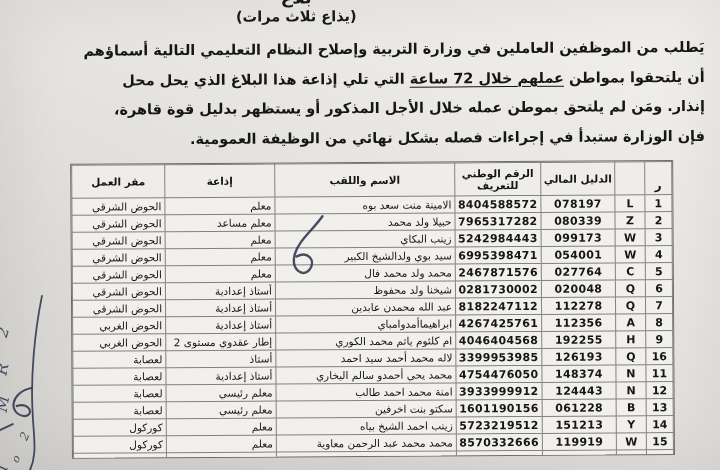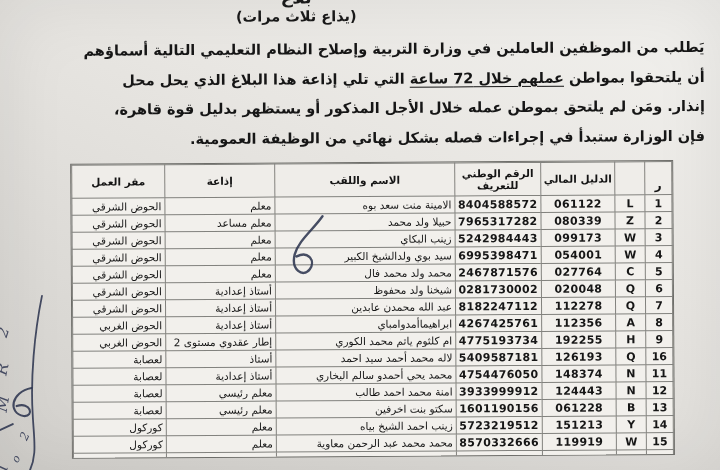--- a/index.html
+++ b/index.html
@@ -102,21 +102,21 @@
         <th>الرقم الوطني للتعريف</th>
         <th>الاسم واللقب</th>
         <th>إذاعة</th>
         <th>مقر العمل</th>
       </tr>
     </thead>
     <tbody>
         <tr>
           <td class="c-no">1</td>
           <td class="c-letter">L</td>
-          <td class="c-financial_id">061122</td>
+          <td class="c-financial_id">078197</td>
           <td class="c-national_id">8404588572</td>
           <td class="c-name">الامينة منت سعد بوه</td>
           <td class="c-cadre">معلم</td>
           <td class="c-workplace">الحوض الشرقي</td>
         </tr>
         <tr>
           <td class="c-no">2</td>
           <td class="c-letter">Z</td>
           <td class="c-financial_id">080339</td>
           <td class="c-national_id">7965317282</td>
@@ -175,30 +175,30 @@
           <td class="c-financial_id">112356</td>
           <td class="c-national_id">4267425761</td>
           <td class="c-name">ابراهيماأمدوامباي</td>
           <td class="c-cadre">أستاذ إعدادية</td>
           <td class="c-workplace">الحوض الغربي</td>
         </tr>
         <tr>
           <td class="c-no">9</td>
           <td class="c-letter">H</td>
           <td class="c-financial_id">192255</td>
-          <td class="c-national_id">4775193734</td>
+          <td class="c-national_id">4046404568</td>
           <td class="c-name">ام كلثوم ياتم محمد الكوري</td>
           <td class="c-cadre">إطار عقدوي مستوى 2</td>
           <td class="c-workplace">الحوض الغربي</td>
         </tr>
         <tr>
           <td class="c-no">16</td>
           <td class="c-letter">Q</td>
           <td class="c-financial_id">126193</td>
-          <td class="c-national_id">5409587181</td>
+          <td class="c-national_id">3399953985</td>
           <td class="c-name">لاله محمد أحمد سيد احمد</td>
           <td class="c-cadre">أستاذ</td>
           <td class="c-workplace">لعصابة</td>
         </tr>
         <tr>
           <td class="c-no">11</td>
           <td class="c-letter">N</td>
           <td class="c-financial_id">148374</td>
           <td class="c-national_id">4754476050</td>
           <td class="c-name">محمد يحي أحمدو سالم البخاري</td>

